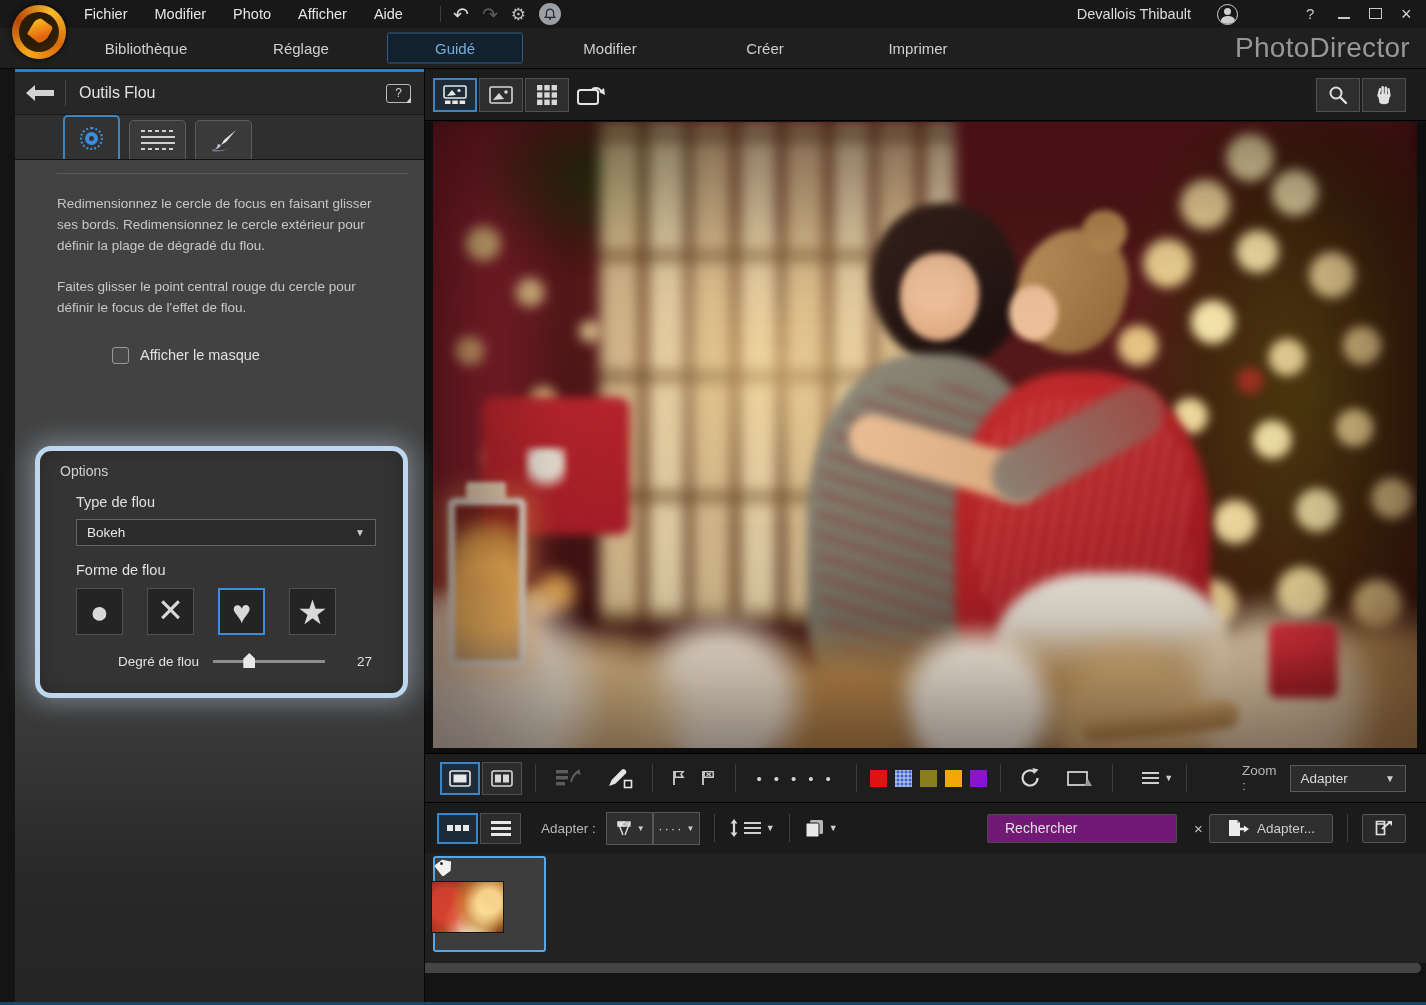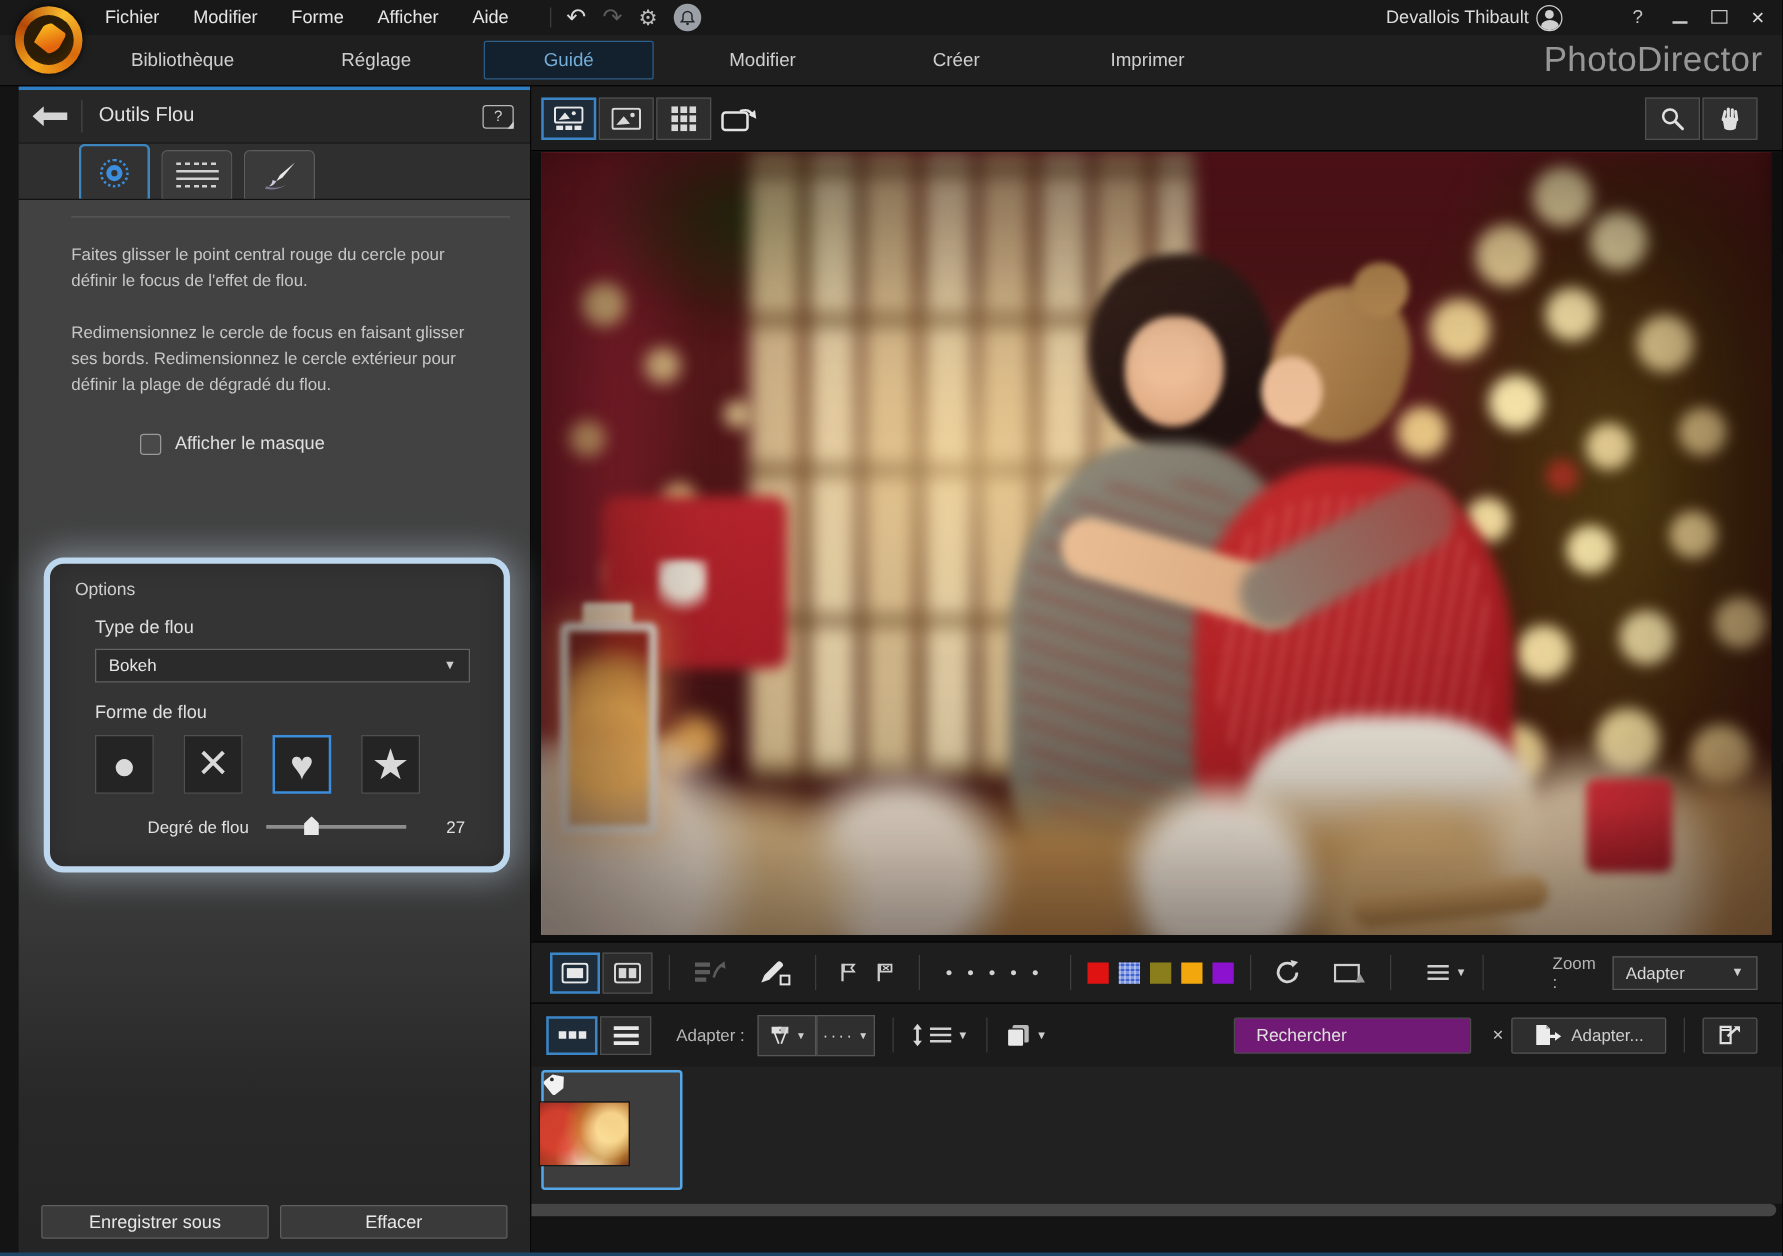--- a/index.html
+++ b/index.html
@@ -19,21 +19,21 @@
           clip-path:polygon(15% 0,100% 18%,88% 100%,0 78%); }
   .menus { position:absolute; left:84px; top:0; height:28px; display:flex; gap:27px; align-items:center;
            color:#e6e6e6; font-size:14.5px; }
   .menus span { cursor:default; }
   .tb-sep { position:absolute; left:440px; top:6px; width:1px; height:16px; background:#3d3d3d; }
   .quick { position:absolute; left:453px; top:0; height:28px; display:flex; gap:13px; align-items:center; }
   .g-undo { font-size:19px; color:#d8d8d8; line-height:1; }
   .g-redo { font-size:19px; color:#5c5c5c; line-height:1; }
   .g-gear { font-size:17px; color:#bcbcbc; line-height:1; }
   .bell-wrap { width:22px; height:22px; border-radius:50%; background:#9aa0a6; display:flex; align-items:center; justify-content:center; }
-  .tb-right { position:absolute; right:176px; top:0; height:28px; display:flex; gap:6px; align-items:center; }
+  .tb-right { position:absolute; right:188px; top:0; height:28px; display:flex; gap:26px; align-items:center; }
   .tb-user { font-size:14.5px; color:#dcdcdc; }
   .avatar { width:21px; height:21px; border-radius:50%; border:1.5px solid #cfcfcf; position:relative; overflow:hidden; }
   .avatar::before { content:""; position:absolute; left:6px; top:3px; width:7px; height:7px; border-radius:50%; background:#cfcfcf; }
   .avatar::after { content:""; position:absolute; left:2.5px; top:11px; width:14px; height:9px; border-radius:50% 50% 0 0; background:#cfcfcf; }
   .win-help { position:absolute; left:1306px; top:5px; font-size:15px; color:#c8c8c8; }
   .win-min { position:absolute; left:1338px; top:17px; width:12px; height:2px; background:#c8c8c8; }
   .win-max { position:absolute; left:1369px; top:8px; width:13px; height:11px; border:1.6px solid #c8c8c8; }
   .win-close { position:absolute; left:1401px; top:3px; font-size:18px; color:#d6d6d6; line-height:22px; }
 
   
@@ -286,21 +286,21 @@
 </style>
 </head>
 <body>
 
 <div id="app">
 
   <header class="titlebar">
     <nav class="menus">
       <span>Fichier</span>
       <span>Modifier</span>
-      <span>Forme</span>
+      <span>Photo</span>
       <span>Afficher</span>
       <span>Aide</span>
     </nav>
     <div class="tb-sep"></div>
     <div class="quick">
       <span class="g-undo">↶</span>
       <span class="g-redo">↷</span>
       <span class="g-gear">⚙</span>
       <span class="bell-wrap">
         <svg width="12" height="13" viewBox="0 0 12 13">
@@ -365,22 +365,22 @@
         <svg width="28" height="24" viewBox="0 0 28 24">
           <path d="M26 2 L14 12 L11 17 L16 14 Z" fill="#e8e8e8"></path>
           <path d="M11 17 q-2 4 -6 4 q3 -2 3 -5 z" fill="#cfc8dd"></path>
           <path d="M3 21 q8 3 16 -1 q-8 5 -17 3 z" fill="#8f86a8" opacity=".8"></path>
         </svg>
       </div>
     </div>
 
     <div class="panel-body">
       <div class="sec-divider"></div>
+      <p class="instr">Redimensionnez le cercle de focus en faisant glisser ses bords. Redimensionnez le cercle extérieur pour définir la plage de dégradé du flou.</p>
       <p class="instr">Faites glisser le point central rouge du cercle pour définir le focus de l'effet de flou.</p>
-      <p class="instr">Redimensionnez le cercle de focus en faisant glisser ses bords. Redimensionnez le cercle extérieur pour définir la plage de dégradé du flou.</p>
       <div class="mask-row">
         <span class="chk"></span>
         <span class="mask-label">Afficher le masque</span>
       </div>
 
       <div class="options-box">
         <div class="opt-label">Options</div>
         <div class="type-label">Type de flou</div>
         <div class="dropdown">
           <span>Bokeh</span>
@@ -403,24 +403,20 @@
         </div>
         <div class="slider-row">
           <span class="deg-label">Degré de flou</span>
           <span class="track">
             <span class="thumb-h"></span>
           </span>
           <span class="deg-value">27</span>
         </div>
       </div>
 
-      <div class="panel-btns">
-        <div class="pbtn">Enregistrer sous</div>
-        <div class="pbtn">Effacer</div>
-      </div>
     </div>
   </aside>
 
   <div class="vtoolbar">
     <div class="vt-group">
       <div class="vbtn sel">
         <svg width="24" height="20" viewBox="0 0 24 20">
             <rect x="1" y="1" width="22" height="12" rx="1.5" fill="none" stroke="#e8e8e8" stroke-width="1.6"></rect>
             <path d="M4 11 l5 -6 l4 5 z" fill="#e8e8e8"></path>
             <circle cx="16" cy="5.5" r="1.6" fill="#e8e8e8"></circle>

